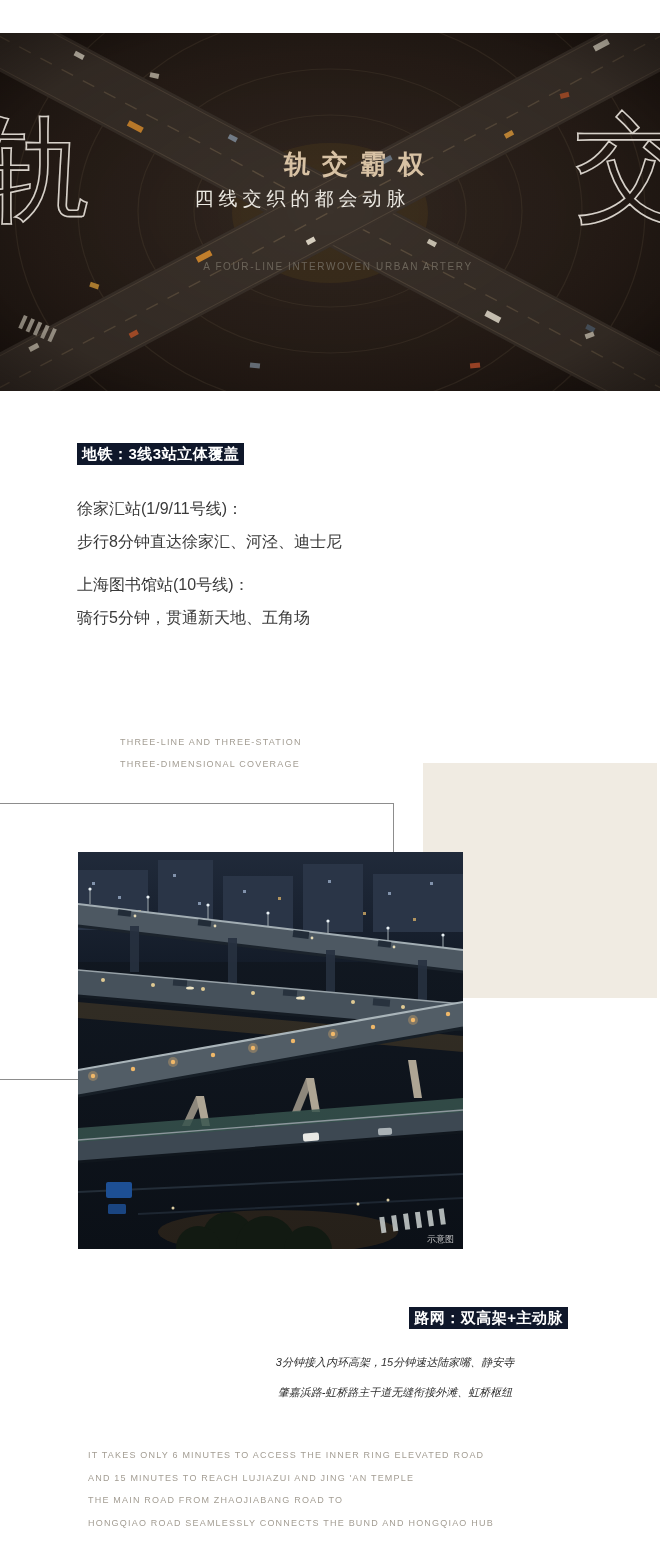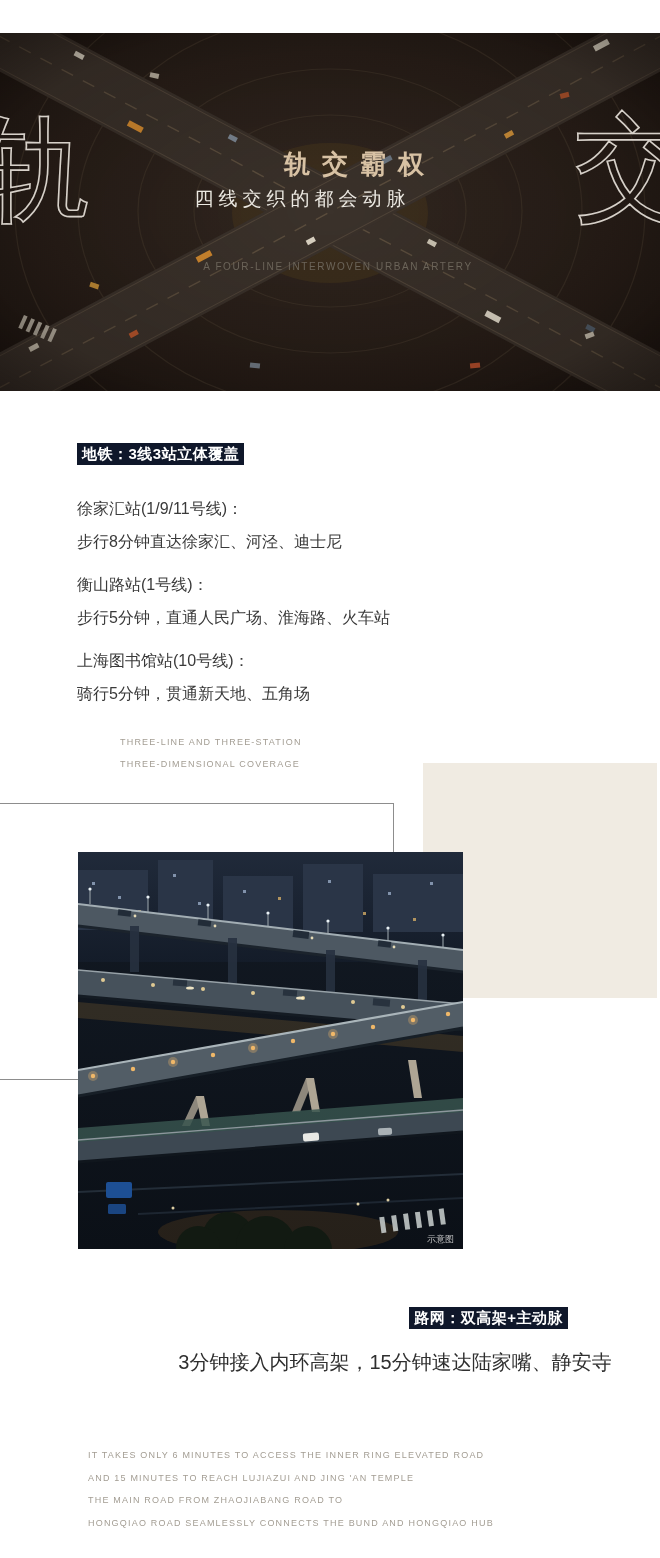--- a/index.html
+++ b/index.html
@@ -40,21 +40,21 @@
 
   
   .outline-box { position:absolute; left:-10px; top:803px; width:404px; height:277px;
                  border:1px solid #8d8d8d; background:transparent; }
   .beige-box { position:absolute; left:423px; top:763px; width:234px; height:235px; background:#f0ebe2; }
   .photo { position:absolute; left:78px; top:852px; width:385px; height:397px; overflow:hidden; background:#10151d;font-family:Liberation Serif, serif; }
   .photo svg { display:block; width:385px; height:397px; }
 
   
   .road-lines { position:absolute; left:130px; top:1347px; width:530px; text-align:center; color:#2f2f2f; }
-  .road-lines p { font-size:20px; line-height:30px; white-space:nowrap; }
+  .road-lines p { font-size:11px; line-height:30px; white-space:nowrap;font-style:italic; }
 </style>
 </head>
 <body>
 
 <div class="page">
 
   <section class="hero">
     <svg class="hero-art" viewBox="0 0 660 358" preserveAspectRatio="none">
       <defs>
         <radialGradient id="hg" cx="50%" cy="48%" r="78%">
@@ -142,24 +142,20 @@
   </section>
 
   <div class="label label-metro">地铁：3线3站立体覆盖</div>
 
   <div class="stations">
     <div class="station">
       <p>徐家汇站(1/9/11号线)：</p>
       <p>步行8分钟直达徐家汇、河泾、迪士尼</p>
     </div>
     <div class="station">
-      <p>衡山路站(1号线)：</p>
-      <p>步行5分钟，直通人民广场、淮海路、火车站</p>
-    </div>
-    <div class="station">
       <p>上海图书馆站(10号线)：</p>
       <p>骑行5分钟，贯通新天地、五角场</p>
     </div>
   </div>
 
   <div class="note-en note-metro">
     <p>THREE-LINE AND THREE-STATION</p>
     <p>THREE-DIMENSIONAL COVERAGE</p>
   </div>
 
@@ -346,20 +342,21 @@
       </g>
 
       <text x="376" y="390" text-anchor="end" font-size="9" fill="#cfcfcf" opacity="0.9">示意图</text>
     </svg>
   </figure>
 
   <div class="label label-road">路网：双高架+主动脉</div>
 
   <div class="road-lines">
     <p>3分钟接入内环高架，15分钟速达陆家嘴、静安寺</p>
+    <p>肇嘉浜路-虹桥路主干道无缝衔接外滩、虹桥枢纽</p>
   </div>
 
   <div class="note-en note-road">
     <p>IT TAKES ONLY 6 MINUTES TO ACCESS THE INNER RING ELEVATED ROAD</p>
     <p>AND 15 MINUTES TO REACH LUJIAZUI AND JING 'AN TEMPLE</p>
     <p>THE MAIN ROAD FROM ZHAOJIABANG ROAD TO</p>
     <p>HONGQIAO ROAD SEAMLESSLY CONNECTS THE BUND AND HONGQIAO HUB</p>
   </div>
 
 </div>

